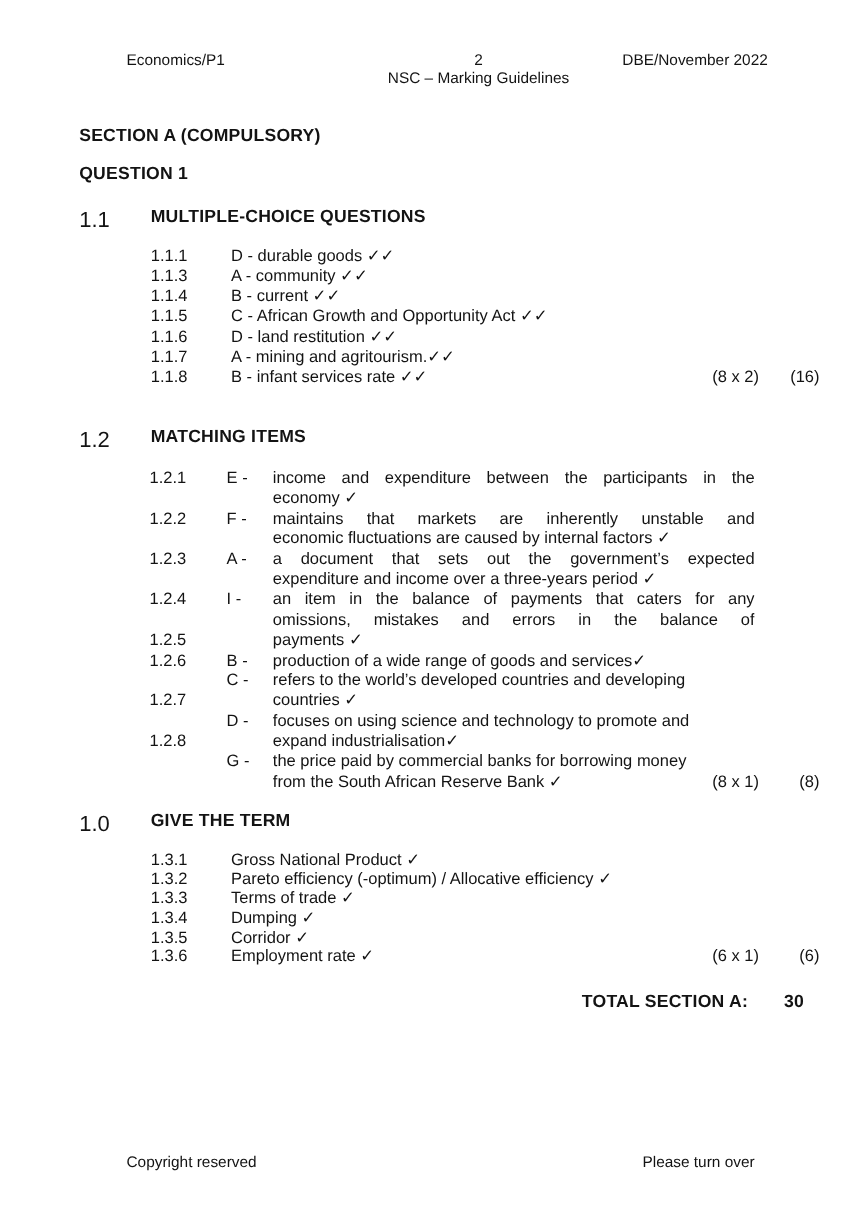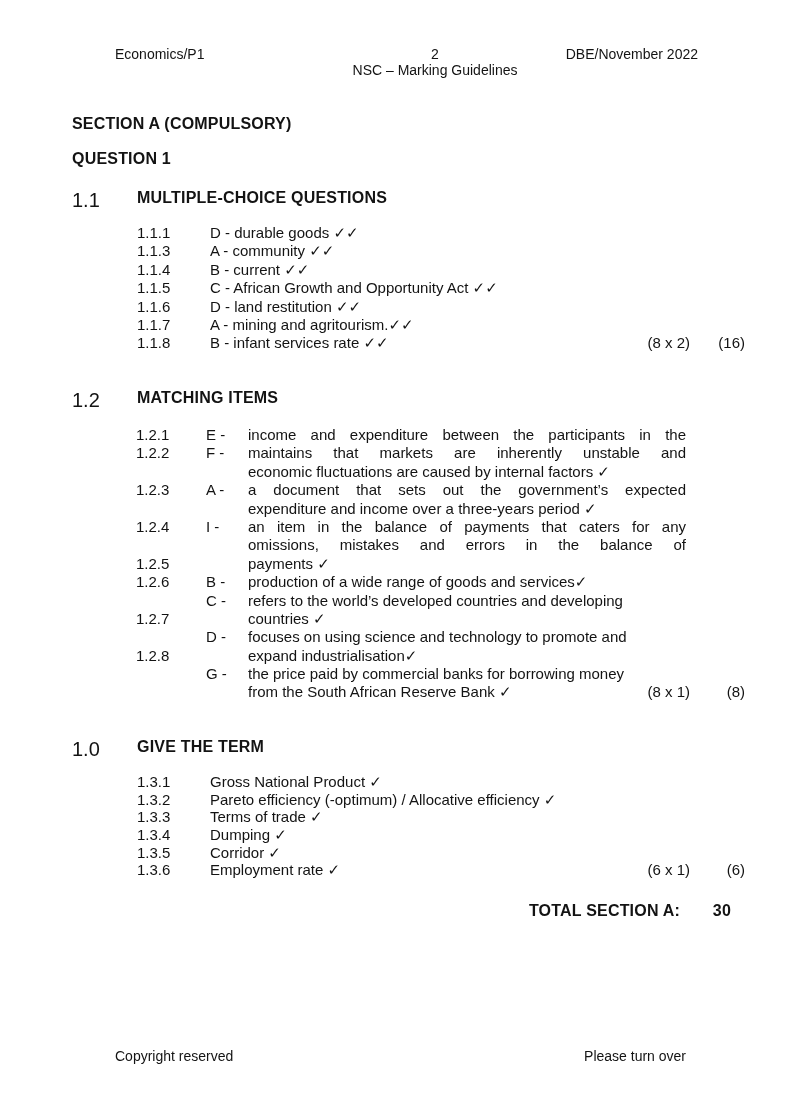--- a/index.html
+++ b/index.html
@@ -120,20 +120,23 @@
   <span class="qtitle hd">MATCHING ITEMS</span>
 </div>
 
 <div class="abs rows" id="q12-lines">
   <div class="row">
     <span class="num3">1.2.1</span>
     <span class="letter">E -</span>
     <span class="mtext j">income and expenditure between the participants in the</span>
   </div>
   <div class="row">
+    <span class="mtext">economy ✓</span>
+  </div>
+  <div class="row">
     <span class="num3">1.2.2</span>
     <span class="letter">F -</span>
     <span class="mtext j">maintains that markets are inherently unstable and</span>
   </div>
   <div class="row">
     <span class="mtext">economic fluctuations are caused by internal factors ✓</span>
   </div>
   <div class="row">
     <span class="num3">1.2.3</span>
     <span class="letter">A -</span>

